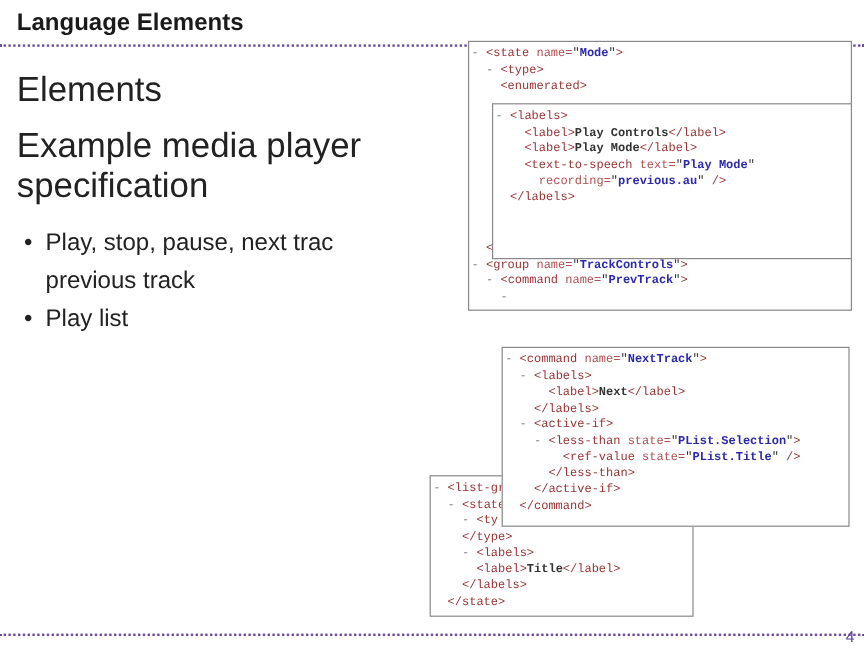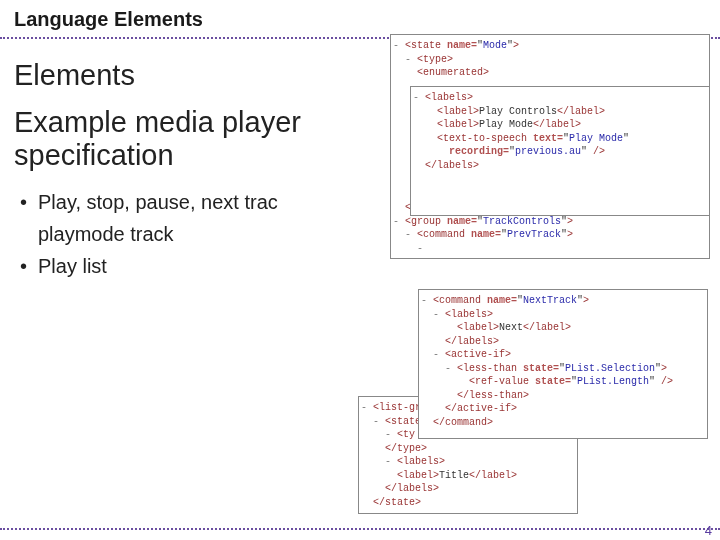--- a/index.html
+++ b/index.html
@@ -60,23 +60,23 @@
     border: 1px solid #888;
     font-family: "Courier New", monospace;
     font-size: 10px;
     line-height: 1.35;
     padding: 4px 2px;
     white-space: pre;
     color: #333;
   }
   .code-panel .g  { color: #7a7a7a; }
   .code-panel .t  { color: #993333; }
-  .code-panel .a  { color: #b05050; font-weight: bold; }
+  .code-panel .a  { color: #b05050; }
   .code-panel .v  { color: #2a2aaa; font-weight: bold; }
-  .code-panel .b  { font-weight: normal; }
+  .code-panel .b  { font-weight: bold; }
   .panel1 { top: 34px;  left: 390px; width: 320px; height: 225px; z-index: 1; }
   .panel2 { top: 86px;  left: 410px; width: 300px; height: 130px; z-index: 4; }
   .panel3 { top: 289px; left: 418px; width: 290px; height: 150px; z-index: 3; }
   .panel4 { top: 396px; left: 358px; width: 220px; height: 118px; z-index: 2; }
   .slide-num {
     position: absolute;
     bottom: 2px;
     right: 8px;
     font-size: 13px;
     color: #5a3da0;
@@ -86,21 +86,21 @@
 <body>
 
 <div class="title">Language Elements</div>
 <hr class="hr-dotted">
 
 <div class="content">
   <div class="section-head">Elements</div>
 
   <div class="section-head">Example media player specification</div>
   <ul class="bullets">
-    <li>Play, stop, pause, next trac playmode track</li>
+    <li>Play, stop, pause, next trac previous track</li>
     <li>Play list</li>
   </ul>
 </div>
 
 <div class="code-panel panel1"><span class="g">- </span><span class="t">&lt;state </span><span class="a">name=</span>"<span class="v b">Mode</span>"<span class="t">&gt;</span>
   <span class="g">- </span><span class="t">&lt;type&gt;</span>
     <span class="t">&lt;enumerated&gt;</span>
  
  
  
@@ -119,21 +119,21 @@
     <span class="t">&lt;label&gt;</span><span class="b">Play Mode</span><span class="t">&lt;/label&gt;</span>
     <span class="t">&lt;text-to-speech </span><span class="a">text=</span>"<span class="v b">Play Mode</span>"
       <span class="a">recording=</span>"<span class="v b">previous.au</span>"<span class="t"> /&gt;</span>
   <span class="t">&lt;/labels&gt;</span></div>
 <div class="code-panel panel3"><span class="g">- </span><span class="t">&lt;command </span><span class="a">name=</span>"<span class="v b">NextTrack</span>"<span class="t">&gt;</span>
   <span class="g">- </span><span class="t">&lt;labels&gt;</span>
       <span class="t">&lt;label&gt;</span><span class="b">Next</span><span class="t">&lt;/label&gt;</span>
     <span class="t">&lt;/labels&gt;</span>
   <span class="g">- </span><span class="t">&lt;active-if&gt;</span>
     <span class="g">- </span><span class="t">&lt;less-than </span><span class="a">state=</span>"<span class="v b">PList.Selection</span>"<span class="t">&gt;</span>
-        <span class="t">&lt;ref-value </span><span class="a">state=</span>"<span class="v b">PList.Length</span>"<span class="t"> /&gt;</span>
+        <span class="t">&lt;ref-value </span><span class="a">state=</span>"<span class="v b">PList.Title</span>"<span class="t"> /&gt;</span>
       <span class="t">&lt;/less-than&gt;</span>
     <span class="t">&lt;/active-if&gt;</span>
   <span class="t">&lt;/command&gt;</span></div>
 <div class="code-panel panel4"><span class="g">- </span><span class="t">&lt;list-gr</span>
   <span class="g">- </span><span class="t">&lt;state </span><span class="a">name=</span>"<span class="v b">...</span>"
     <span class="g">- </span><span class="t">&lt;ty</span>
     <span class="t">&lt;/type&gt;</span>
     <span class="g">- </span><span class="t">&lt;labels&gt;</span>
       <span class="t">&lt;label&gt;</span><span class="b">Title</span><span class="t">&lt;/label&gt;</span>
     <span class="t">&lt;/labels&gt;</span>

